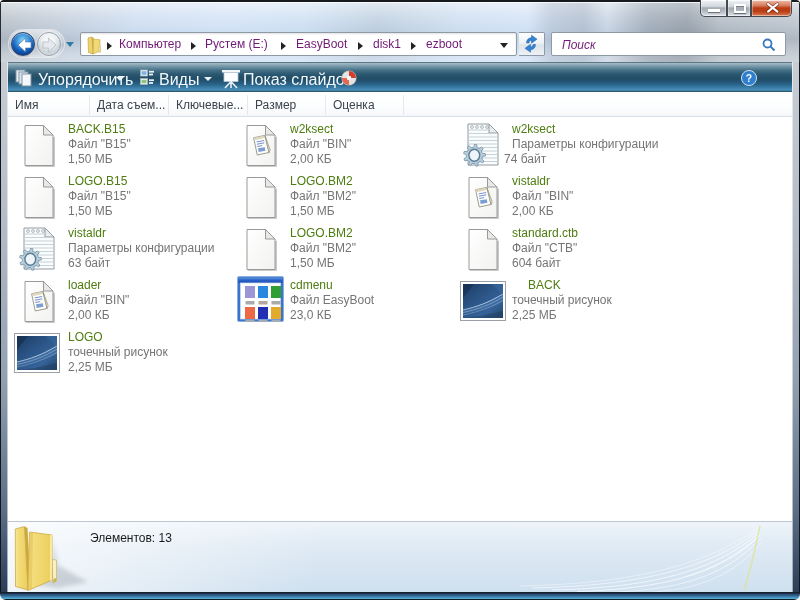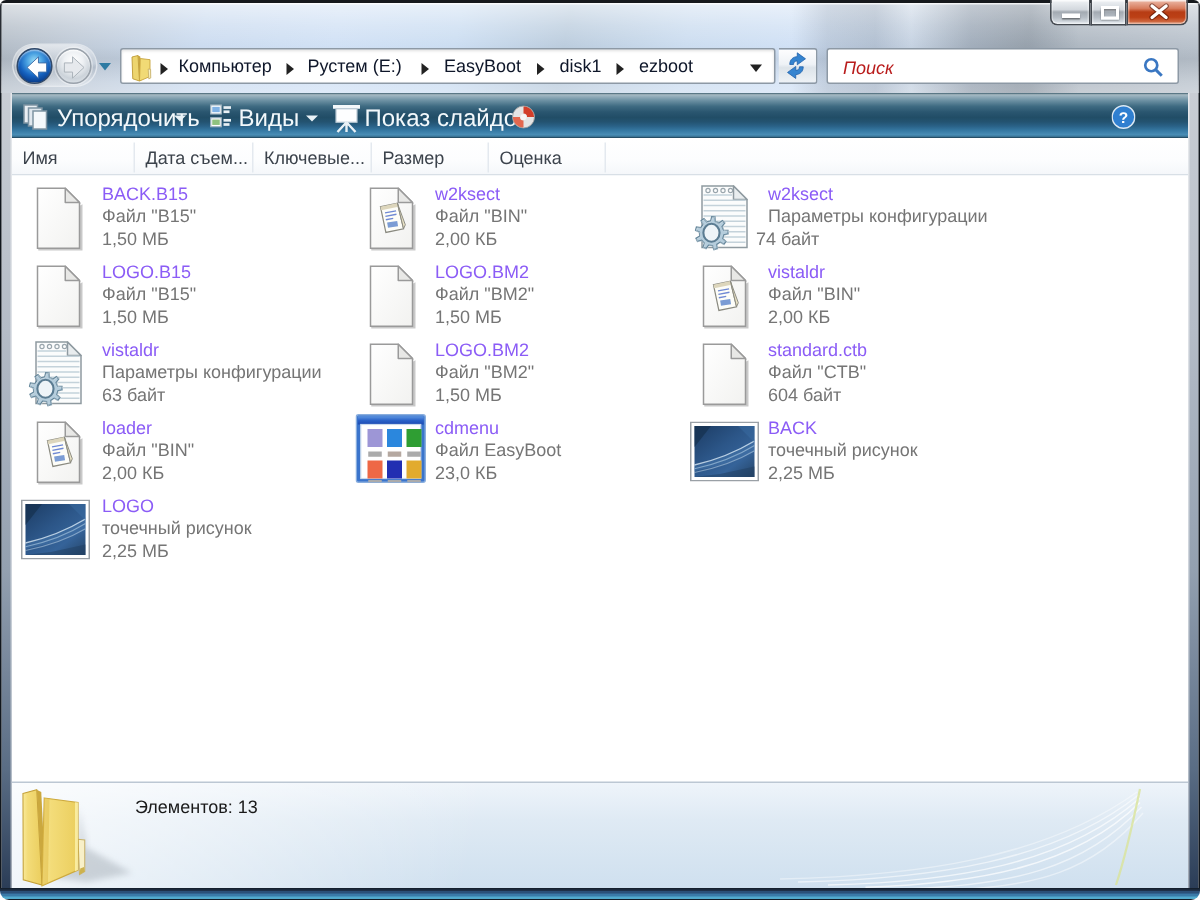--- a/index.html
+++ b/index.html
@@ -32,41 +32,41 @@
 #btn-back{left:11px;top:32px;width:24px;height:24px;border-radius:50%;
  background:radial-gradient(circle at 50% 35%,#9adcf5 0%,#4aa2e2 28%,#1663c0 55%,#0a3f8e 78%,#1466b4 100%);
  border:1px solid #30496a;box-shadow:inset 0 1px 1px rgba(255,255,255,.5),0 0 0 1px rgba(255,255,255,.35),0 1px 1px rgba(0,0,0,.25);}
 #btn-fwd{left:37px;top:32px;width:24px;height:24px;border-radius:50%;
  background:radial-gradient(circle at 50% 35%,#ffffff 0%,#eef1f4 35%,#ccd3da 65%,#e8edf2 100%);
  border:1px solid #9aa2ab;box-shadow:inset 0 1px 1px rgba(255,255,255,.9),0 0 0 1px rgba(255,255,255,.4);}
 #chev{left:66px;top:42px;width:0;height:0;border-left:4.5px solid transparent;border-right:4.5px solid transparent;border-top:5.5px solid #2e7ba3;}
 
 #addr{left:80px;top:32px;width:437px;height:24px;background:#fff;border:1px solid #8d99a5;border-radius:2px;
  box-shadow:inset 0 1px 2px rgba(0,0,0,.12);}
-#addr .bc{position:absolute;top:4px;font-size:12px;color:#0f172a;white-space:nowrap;}
+#addr .bc{position:absolute;top:4px;font-size:12px;color:#701a75;white-space:nowrap;}
 .bsep{position:absolute;top:9px;width:0;height:0;border-top:4px solid transparent;border-bottom:4px solid transparent;border-left:5px solid #222;}
 #addr-dd{position:absolute;right:8px;top:10px;width:0;height:0;border-left:4px solid transparent;border-right:4px solid transparent;border-top:5px solid #222;}
 #btn-refresh{left:519px;top:32px;width:26px;height:24px;border:1px solid #8d99a5;border-left:none;border-radius:0 2px 2px 0;
  background:linear-gradient(180deg,#fdfdfe 0%,#eef2f6 45%,#dde4ea 55%,#eef2f6 100%);}
 
 #search{left:551px;top:32px;width:235px;height:24px;background:#fff;border:1px solid #8d99a5;border-radius:2px;}
-#search span{position:absolute;left:10px;top:5px;font-size:12px;font-style:italic;color:#b91c1c;}
+#search span{position:absolute;left:10px;top:5px;font-size:12px;font-style:italic;color:#701a75;}
 
 #toolbar{left:8px;top:62px;width:784px;height:30px;
  background:linear-gradient(180deg,#a8bcc6 0%,#6f93a5 13%,#3f6b82 27%,#2a5670 40%,#214d66 53%,#235371 63%,#2a6288 73%,#3679a3 83%,#488cb4 92%,#3f7da1 96%,#1c3c50 100%);
  border-top:1px solid #5b7886;}
 .titem{position:absolute;color:#f2f8fb;font-size:16px;top:8px;white-space:nowrap;}
 .tdd{position:absolute;top:14px;width:0;height:0;border-left:4px solid transparent;border-right:4px solid transparent;border-top:4px solid #e9f2f7;}
 
 #colhdr{left:8px;top:93px;width:784px;height:24px;background:linear-gradient(180deg,#ffffff 0%,#fcfdfe 60%,#f5f7fa 100%);border-bottom:1px solid #d8dfe6;}
 #colhdr .ch{position:absolute;top:5px;font-size:12px;color:#3c434c;}
 #colhdr .cs{position:absolute;top:2px;width:1px;height:20px;background:#e4e9ef;}
 
 #content{left:8px;top:117px;width:784px;height:404px;background:#fff;}
-.tname{position:absolute;font-size:12px;color:#8b5cf6;white-space:nowrap;}
+.tname{position:absolute;font-size:12px;color:#4d7c0f;white-space:nowrap;}
 .tsub{position:absolute;font-size:12px;color:#757575;white-space:nowrap;}
 
 #status{left:8px;top:521px;width:784px;height:71px;border-top:1px solid #bcc7d3;
  background:linear-gradient(105deg,rgba(255,255,255,.75) 0%,rgba(255,255,255,0) 40%),
             linear-gradient(180deg,#eef4fa 0%,#dfeaf4 35%,#cfe0ef 100%);}
 #status .txt{position:absolute;left:82px;top:9px;font-size:12px;color:#1a1a1a;}
 
 #frame-left{left:0;top:62px;width:8px;height:530px;
  background:linear-gradient(180deg,#c8cdd4 0%,#b4bcc7 30%,#93a0b0 60%,#5a6d85 85%,#2b3d57 100%);
  border-left:1px solid #10161d;box-shadow:inset -1px 0 0 rgba(255,255,255,.55);}
@@ -336,21 +336,21 @@
   <span class="tsub" style="left:60px;top:191px">2,00 КБ</span>
   <svg class="abs" style="left:229px;top:159px" width="47" height="46">
       <use href="#i-cdmenu"></use>
     </svg>
   <span class="tname" style="left:282px;top:161px">cdmenu</span>
   <span class="tsub" style="left:282px;top:176px">Файл EasyBoot</span>
   <span class="tsub" style="left:282px;top:191px">23,0 КБ</span>
   <svg class="abs" style="left:452px;top:164px" width="46" height="40">
       <use href="#i-bmp"></use>
     </svg>
-  <span class="tname" style="left:504px;top:161px">BACK</span>
+  <span class="tname" style="left:520px;top:161px">BACK</span>
   <span class="tsub" style="left:504px;top:176px">точечный рисунок</span>
   <span class="tsub" style="left:504px;top:191px">2,25 МБ</span>
 
   <svg class="abs" style="left:6px;top:216px" width="46" height="40">
       <use href="#i-bmp"></use>
     </svg>
   <span class="tname" style="left:60px;top:213px">LOGO</span>
   <span class="tsub" style="left:60px;top:228px">точечный рисунок</span>
   <span class="tsub" style="left:60px;top:243px">2,25 МБ</span>
 </div>

